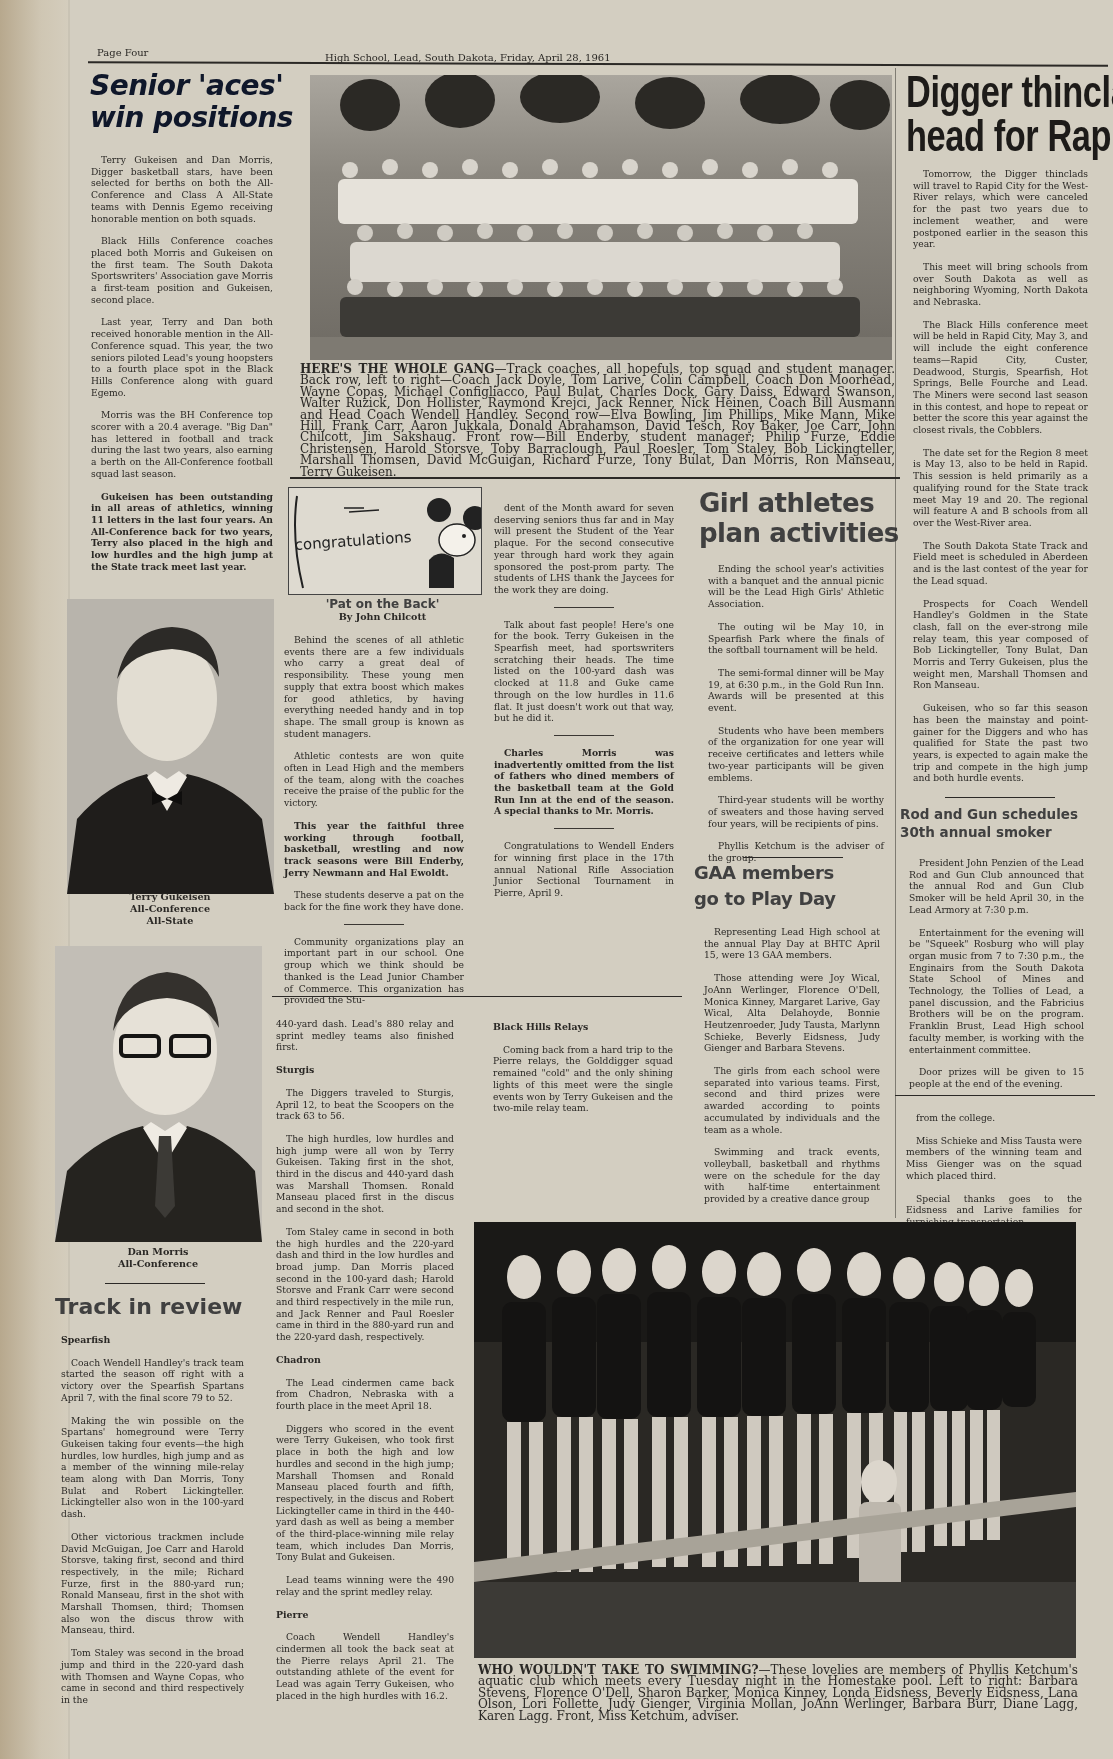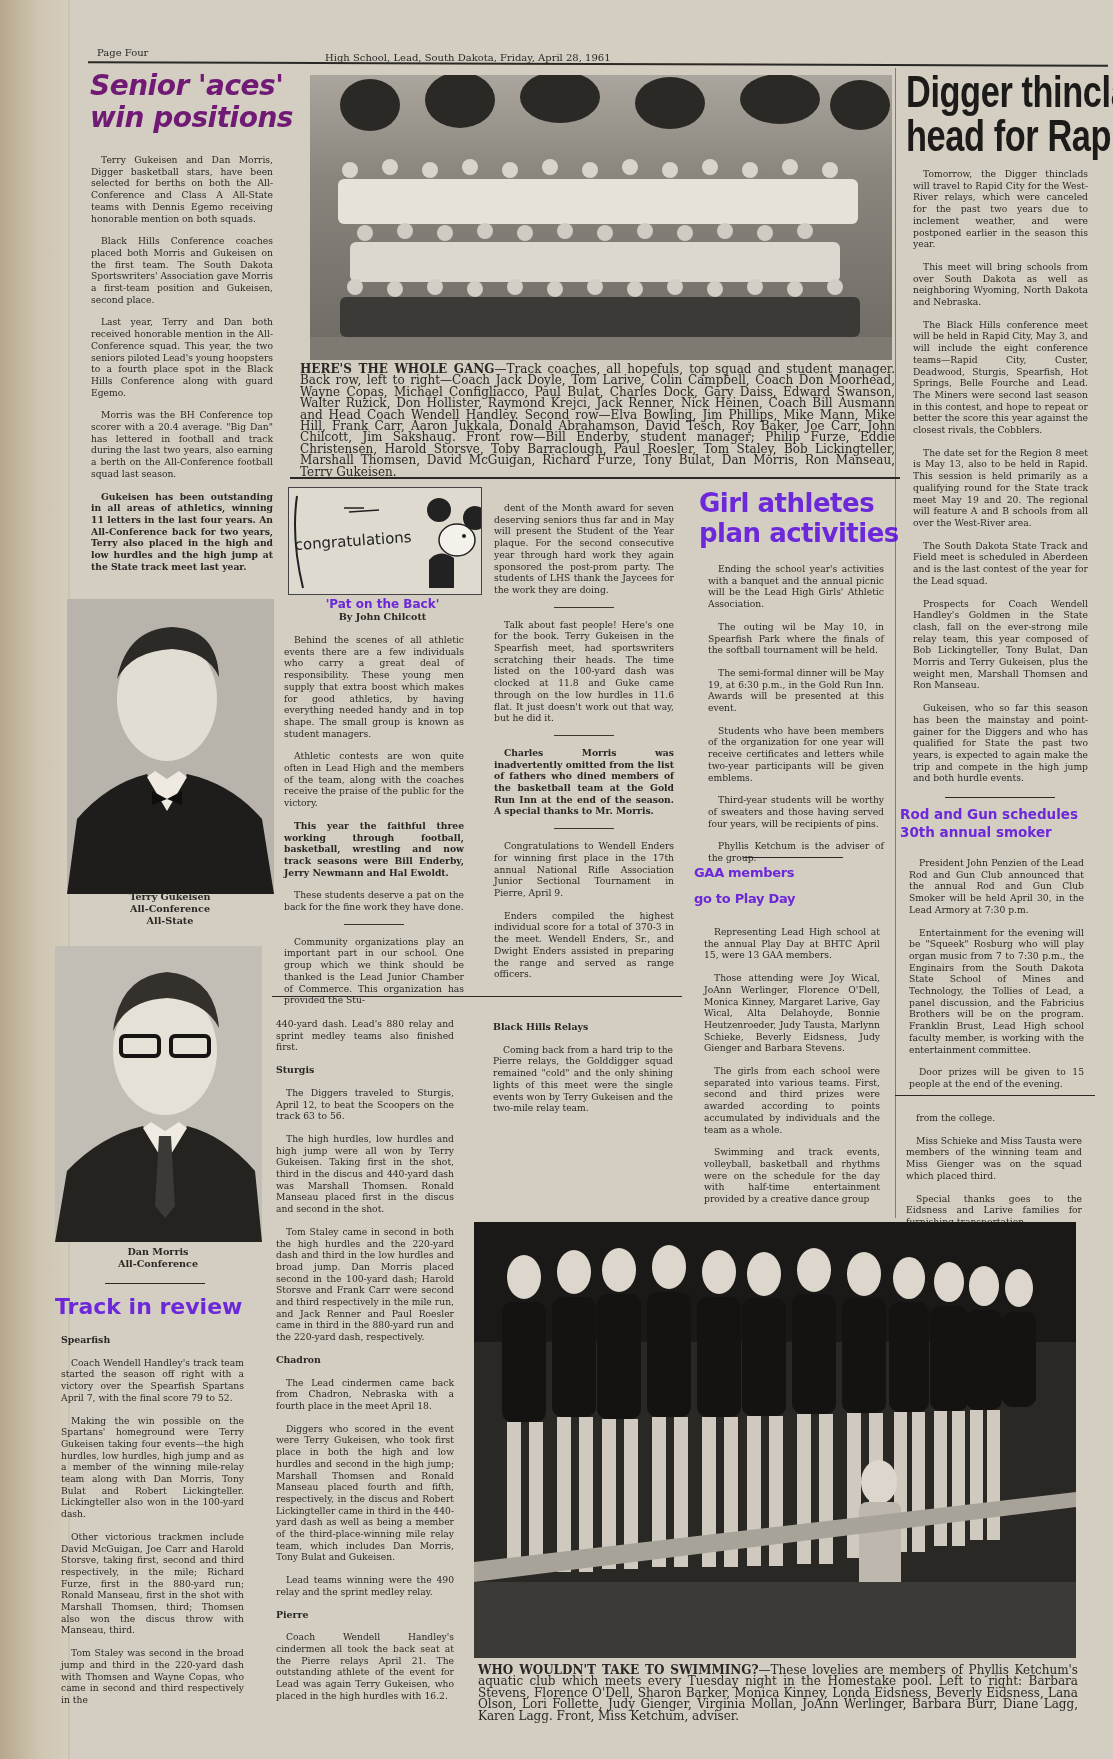--- a/index.html
+++ b/index.html
@@ -14,22 +14,22 @@
     background:linear-gradient(90deg,#b7a88d 0%,#cfc6b3 60%,#d4cdbd 100%); }
   .page { position:absolute; left:70px; top:0; width:1043px; height:1759px;
     background:#d3cec1; }
   .abs { position:absolute; }
   .folio { font-size:10px; }
   .rule { position:absolute; background:#2b2926; }
   .col { position:absolute; font-size:9.2px; line-height:11.7px; text-align:justify; }
   .col p { margin:11px; text-indent:10px; }
   .col p.noind { text-indent:0; }
   .bold { font-weight:bold; }
-  .hd-sans { font-family:"DejaVu Sans", sans-serif; font-weight:bold; color:#6d28d9; }
-  .hd-ital { font-family:"DejaVu Sans", sans-serif; font-weight:bold; font-style:italic; color:#701a75; letter-spacing:-0.5px; }
+  .hd-sans { font-family:"DejaVu Sans", sans-serif; font-weight:bold; color:#404040; }
+  .hd-ital { font-family:"DejaVu Sans", sans-serif; font-weight:bold; font-style:italic; color:#0f172a; letter-spacing:-0.5px; }
   .hd-cond { font-family:"Liberation Sans", sans-serif; font-weight:bold; color:#1d1b19; transform:scaleX(0.78); transform-origin:left top; letter-spacing:-0.5px; }
   .sub { font-weight:bold; font-size:9.4px; }
   .short-rule { width:60px; height:1px; background:#3a3733; margin:6px auto; }
   .photo { position:absolute; overflow:hidden; }
   .caption { position:absolute; font-size:12px; line-height:11.4px; text-align:justify; }
   .cap-lead { font-weight:bold; }
   .center { text-align:center; }
   .portrait-cap { position:absolute; font-size:9.6px; font-weight:bold; text-align:center; line-height:12px; }
 </style>
 </head>
@@ -212,39 +212,38 @@
     <p>Community organizations play an important part in our school. One group which we think should be thanked is the Lead Junior Chamber of Commerce. This organization has provided the Stu-</p>
   </div>
 <div class="col" id="patCol2" style="left:483px;top:491px;width:202px;">
     <p>dent of the Month award for seven deserving seniors thus far and in May will present the Student of the Year plaque. For the second consecutive year through hard work they again sponsored the post-prom party. The students of LHS thank the Jaycees for the work they are doing.</p>
     <div class="short-rule"></div>
     <p>Talk about fast people! Here's one for the book. Terry Gukeisen in the Spearfish meet, had sportswriters scratching their heads. The time listed on the 100-yard dash was clocked at 11.8 and Guke came through on the low hurdles in 11.6 flat. It just doesn't work out that way, but he did it.</p>
     <div class="short-rule"></div>
     <p class="bold">Charles Morris was inadvertently omitted from the list of fathers who dined members of the basketball team at the Gold Run Inn at the end of the season. A special thanks to Mr. Morris.</p>
     <div class="short-rule"></div>
     <p>Congratulations to Wendell Enders for winning first place in the 17th annual National Rifle Association Junior Sectional Tournament in Pierre, April 9.</p>
-    <p>Enders compiled the highest individual score for a total of 370-3 in the meet. Wendell Enders, Sr., and Dwight Enders assisted in preparing the range and served as range officers.</p>
   </div>
 <div class="rule" style="left:272px;top:996px;width:410px;height:1px;"></div>
 
 <div class="abs hd-sans" style="left:699px;top:488px;font-size:26px;line-height:30px;letter-spacing:-0.5px;">
   <div>Girl athletes</div>
   <div>plan activities</div>
 </div>
 <div class="col" id="girlCol" style="left:697px;top:552px;width:198px;">
     <p>Ending the school year's activities with a banquet and the annual picnic will be the Lead High Girls' Athletic Association.</p>
     <p>The outing wil be May 10, in Spearfish Park where the finals of the softball tournament will be held.</p>
     <p>The semi-formal dinner will be May 19, at 6:30 p.m., in the Gold Run Inn. Awards will be presented at this event.</p>
     <p>Students who have been members of the organization for one year will receive certificates and letters while two-year participants will be given emblems.</p>
     <p>Third-year students will be worthy of sweaters and those having served four years, will be recipients of pins.</p>
     <p>Phyllis Ketchum is the adviser of the group.</p>
   </div>
 
 <div class="rule" style="left:743px;top:857px;width:100px;height:1px;"></div>
-<div class="abs hd-sans" style="left:694px;top:860px;font-size:13px;line-height:26px;letter-spacing:-0.3px;">
+<div class="abs hd-sans" style="left:694px;top:860px;font-size:18px;line-height:26px;letter-spacing:-0.3px;">
   <div>GAA members</div>
   <div>go to Play Day</div>
 </div>
 <div class="col" id="gaaCol" style="left:693px;top:915px;width:198px;">
     <p>Representing Lead High school at the annual Play Day at BHTC April 15, were 13 GAA members.</p>
     <p>Those attending were Joy Wical, JoAnn Werlinger, Florence O'Dell, Monica Kinney, Margaret Larive, Gay Wical, Alta Delahoyde, Bonnie Heutzenroeder, Judy Tausta, Marlynn Schieke, Beverly Eidsness, Judy Gienger and Barbara Stevens.</p>
     <p>The girls from each school were separated into various teams. First, second and third prizes were awarded according to points accumulated by individuals and the team as a whole.</p>
     <p>Swimming and track events, volleyball, basketball and rhythms were on the schedule for the day with half-time entertainment provided by a creative dance group</p>
   </div>
 <div class="col" id="gaaCont" style="left:895px;top:1101px;width:198px;">

